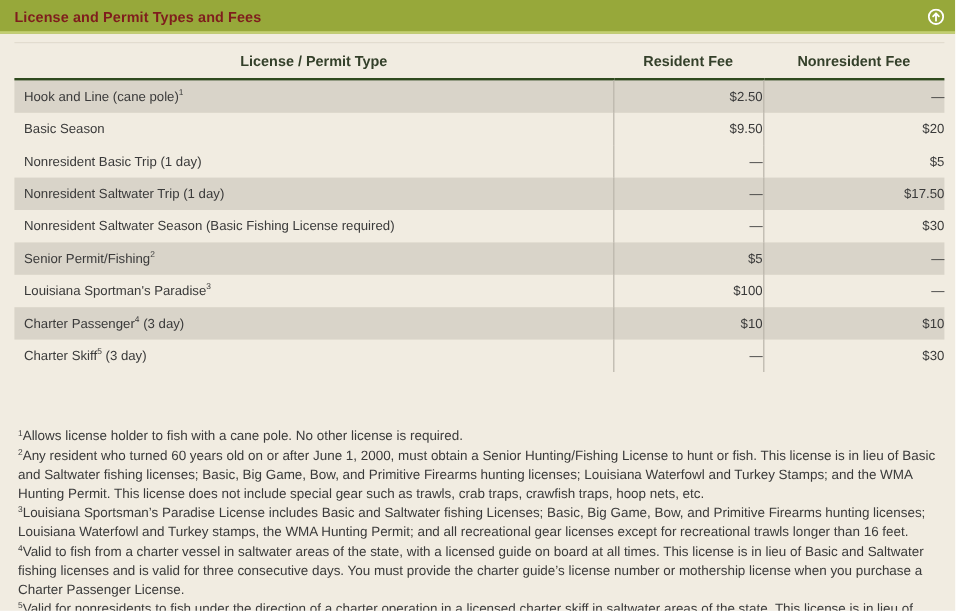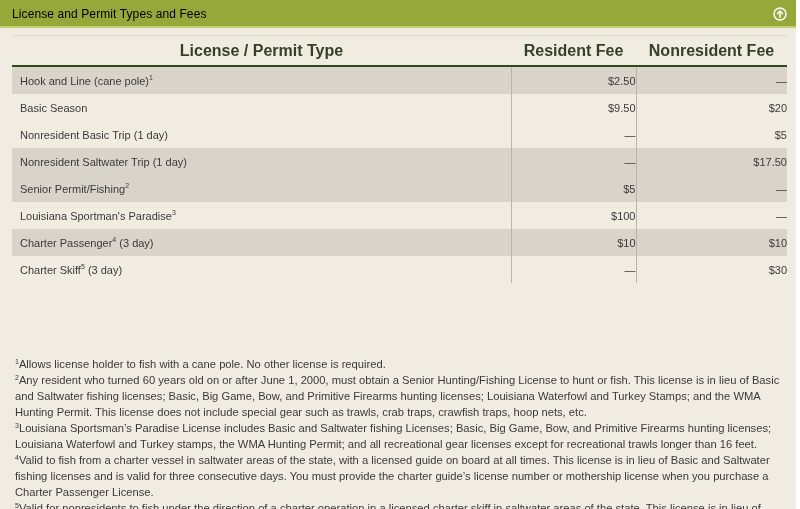--- a/index.html
+++ b/index.html
@@ -31,22 +31,22 @@
       height: 28px;
       background: #97a83a;
       border-bottom: 2px solid #c3cf72;
       box-sizing: border-box;
     }
     .panel-title {
       position: absolute;
       left: 12px;
       top: 7px;
       font-size: 12px;
-      font-weight: normal;
-      color: #000000;
+      font-weight: bold;
+      color: #7f1d1d;
       letter-spacing: 0.1px;
     }
     .collapse-btn {
       position: absolute;
       left: 773px;
       top: 7px;
       width: 14px;
       height: 14px;
       cursor: pointer;
     }
@@ -74,21 +74,21 @@
     table.fees col.c2 { width: 125px; }
     table.fees col.c3 { width: 151px; }
     table.fees thead th {
       height: 29px;
       font-weight: bold;
       color: #34402a;
       text-align: center;
       vertical-align: middle;
       border-bottom: 2px solid #2f4a1e;
       padding: 0;
-      font-size: 16px;
+      font-size: 12px;
     }
     table.fees tbody td {
       height: 27px;
       padding: 0;
       vertical-align: middle;
       color: #3a3a3a;
     }
     table.fees tbody tr.shade td {
       background: #d9d4c9;
     }
@@ -165,20 +165,25 @@
         <tr class="">
           <td class="type"><span>Nonresident Basic Trip (1 day)</span></td>
           <td class="fee">—</td>
           <td class="fee">$5</td>
         </tr>
         <tr class="shade">
           <td class="type"><span>Nonresident Saltwater Trip (1 day)</span></td>
           <td class="fee">—</td>
           <td class="fee">$17.50</td>
         </tr>
+        <tr class="">
+          <td class="type"><span>Nonresident Saltwater Season (Basic Fishing License required)</span></td>
+          <td class="fee">—</td>
+          <td class="fee">$30</td>
+        </tr>
         <tr class="shade">
           <td class="type"><span>Senior Permit/Fishing</span><sup>2</sup></td>
           <td class="fee">$5</td>
           <td class="fee">—</td>
         </tr>
         <tr class="">
           <td class="type"><span>Louisiana Sportman's Paradise</span><sup>3</sup></td>
           <td class="fee">$100</td>
           <td class="fee">—</td>
         </tr>

